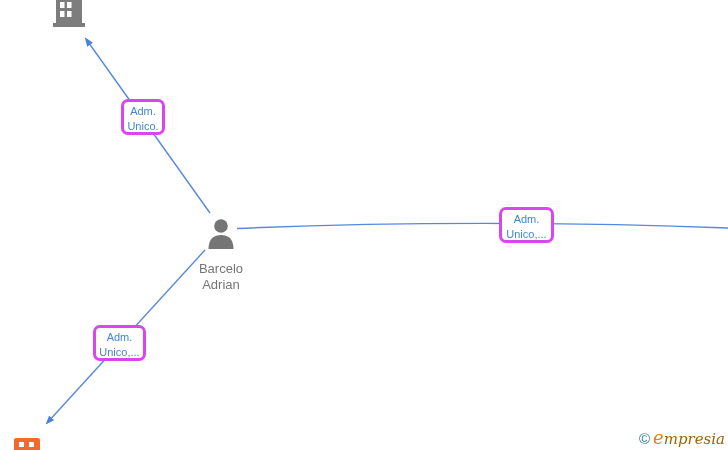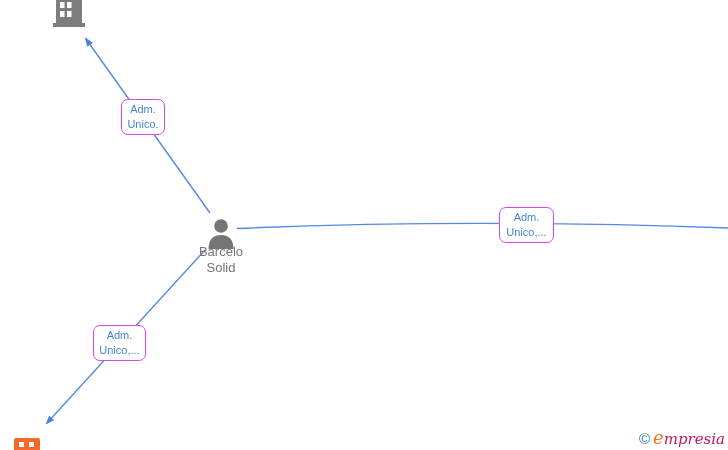--- a/index.html
+++ b/index.html
@@ -19,42 +19,42 @@
     position: absolute;
     left: 0; top: 0;
     width: 728px;
     height: 450px;
     pointer-events: none;
   }
   .edge-label {
     position: absolute;
     box-sizing: border-box;
     background: #ffffff;
-    border: 1px solid #d946ef;
+    border: 3px solid #d946ef;
     border-radius: 7px;
     color: #4285d8;
     font-size: 11px;
     line-height: 15px;
     text-align: center;
     padding: 2px 2px;
     cursor: pointer;
   }
   .edge-label-0 { left: 121px; top: 99px;  width: 44px; height: 36px; }
   .edge-label-1 { left: 499px; top: 207px; width: 55px; height: 36px; }
   .edge-label-2 { left: 93px;  top: 325px; width: 53px; height: 36px; }
 
   .node-icon { position: absolute; cursor: pointer; }
   .node-building-top { left: 52px; top: -10px; width: 34px; height: 38px; }
   .node-building-bottom { left: 14px; top: 438px; width: 26px; height: 18px; }
   .node-person-icon { left: 206px; top: 218px; width: 30px; height: 31px; }
 
   .person-name {
     position: absolute;
     left: 171px;
-    top: 244px;
+    top: 261px;
     width: 100px;
     text-align: center;
     color: #757575;
     font-size: 13px;
     line-height: 16px;
   }
   .logo {
     position: absolute;
     right: 3px;
     bottom: 2px;
@@ -64,21 +64,21 @@
   .logo .copy {
     color: #2b7f93;
     font-family: "Liberation Sans", sans-serif;
     margin-right: 3px;
   }
   .logo .brand {
     font-family: "DejaVu Serif", serif;
     font-style: italic;
   }
   .logo .brand-e { color: #ee7b28; font-size: 18px; }
-  .logo .brand-rest { color: #be185d; }
+  .logo .brand-rest { color: #a16207; }
 </style>
 </head>
 <body>
 
 <div class="canvas">
 
   <svg class="edges-layer" viewBox="0 0 728 450" xmlns="http://www.w3.org/2000/svg">
     <defs>
       <marker id="arrow" markerWidth="9" markerHeight="7" refX="7" refY="3.5" orient="auto" markerUnits="userSpaceOnUse">
         <polygon points="0,0 9,3.5 0,7" fill="#4a82dd"></polygon>
@@ -112,21 +112,21 @@
 
   <div class="node-icon node-person-icon">
     <svg width="30" height="31" viewBox="0 0 30 31">
       <circle cx="15" cy="8" r="6.8" fill="#757575"></circle>
       <path d="M2.5,31 C2.5,20.5 8,17 15,17 C22,17 27.5,20.5 27.5,31 Z" fill="#757575"></path>
     </svg>
   </div>
 
   <div class="person-name">
     <div>Barcelo</div>
-    <div>Solid</div>
+    <div>Adrian</div>
   </div>
 
   <div class="edge-label edge-label-0">
     <div>Adm.</div>
     <div>Unico.</div>
   </div>
   <div class="edge-label edge-label-1">
     <div>Adm.</div>
     <div>Unico,...</div>
   </div>

